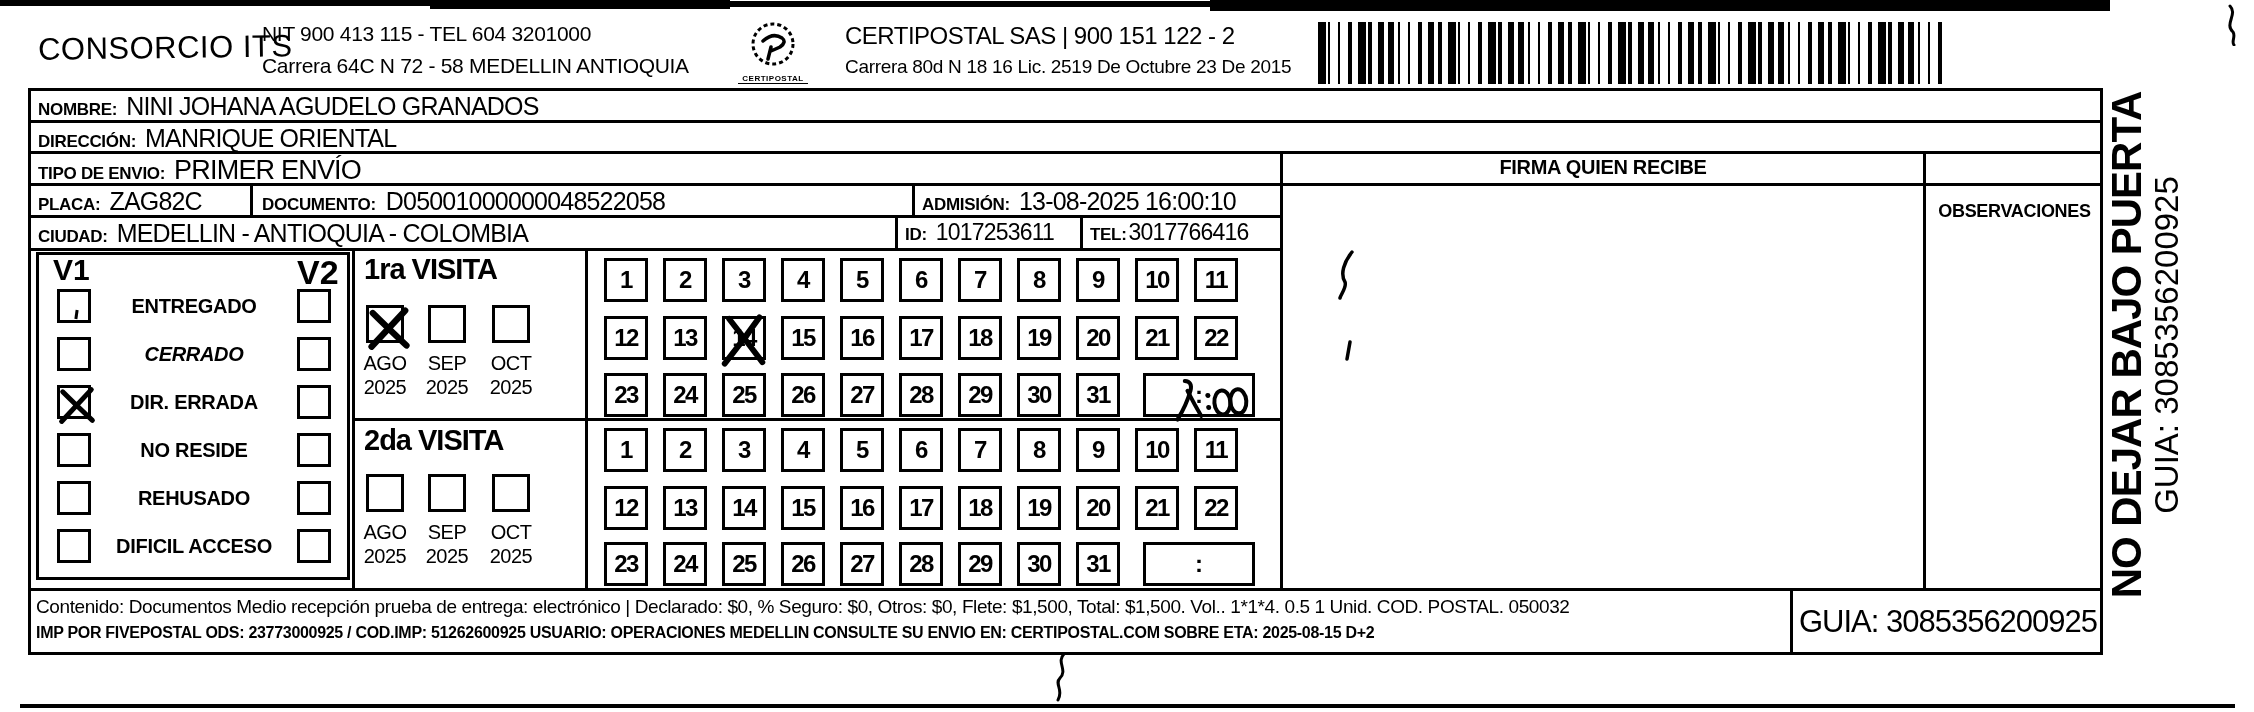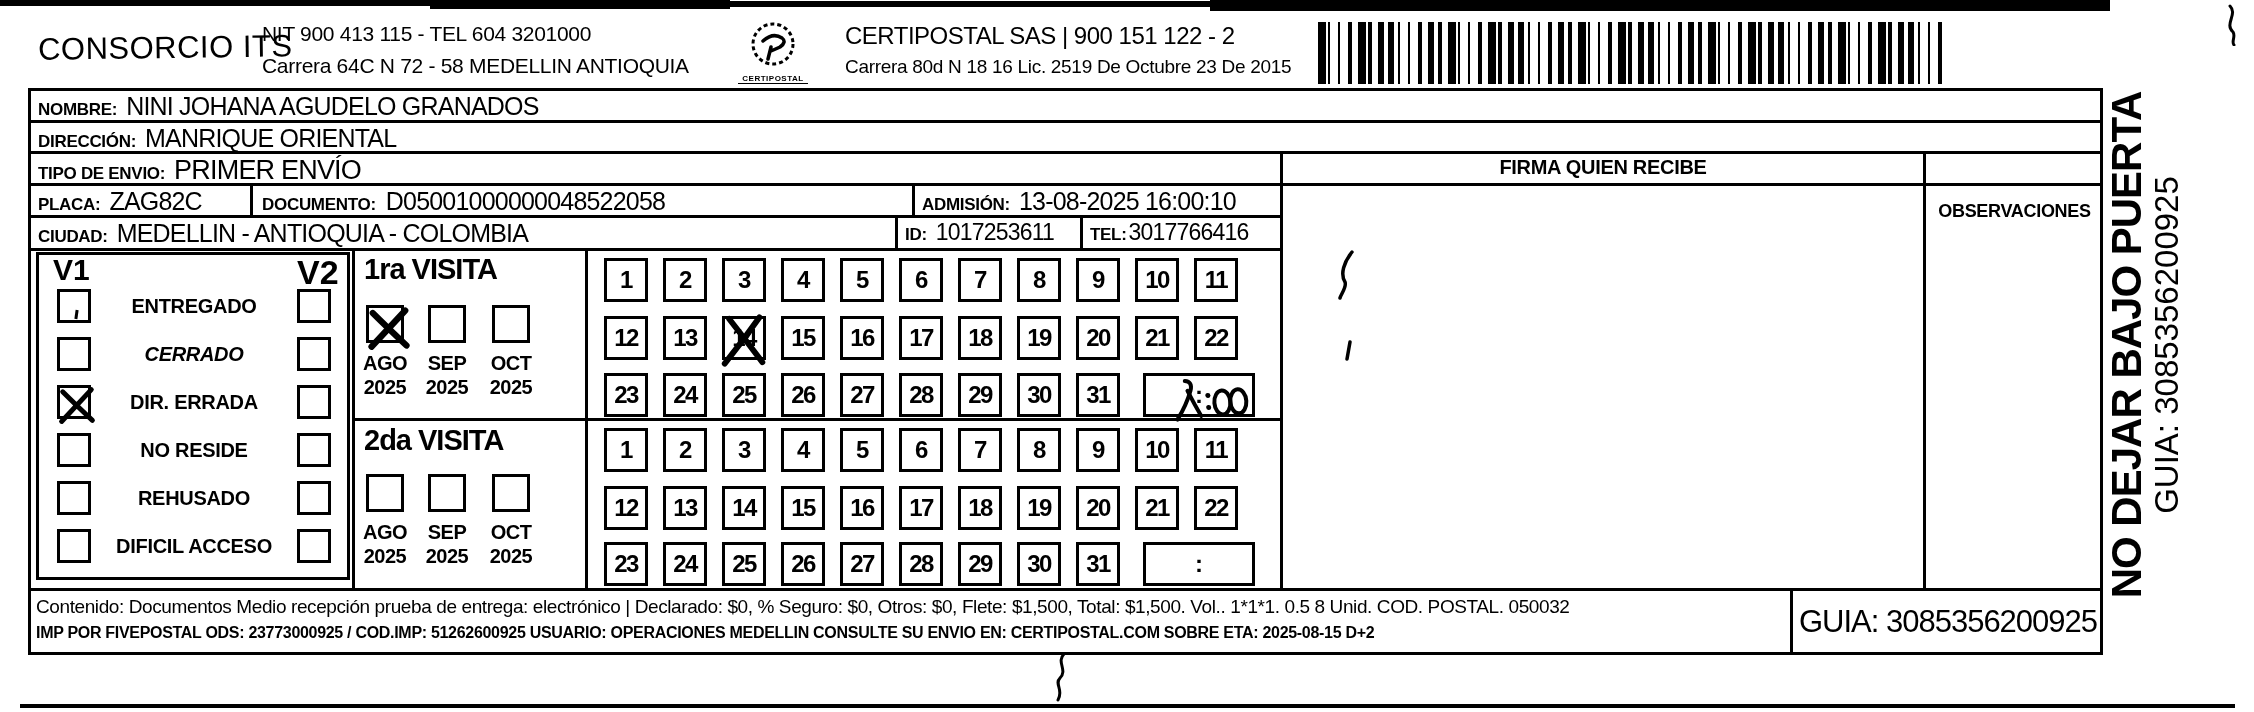--- a/index.html
+++ b/index.html
@@ -12,21 +12,21 @@
   .val{font-size:25px;letter-spacing:-0.8px;}
   .hdr-cell{position:absolute;display:flex;align-items:center;justify-content:center;
     font-weight:700;letter-spacing:-0.3px;}
   .cb{position:absolute;width:34px;height:34px;border:3px solid #000;background:#fff;box-sizing:border-box;}
   .daycell{position:absolute;width:44px;height:44px;border:3px solid #000;box-sizing:border-box;
     display:flex;align-items:center;justify-content:center;font-weight:700;font-size:24px;letter-spacing:-1.5px;}
   .timebox{position:absolute;height:44px;border:3px solid #000;box-sizing:border-box;
     display:flex;align-items:center;justify-content:center;font-weight:700;font-size:24px;}
   .xmark{position:absolute;pointer-events:none;}
   .visit-title{position:absolute;font-weight:700;font-size:29px;letter-spacing:-1px;}
-  .month-lbl{position:absolute;font-weight:700;font-size:20px;letter-spacing:-0.5px;width:64px;text-align:center;}
+  .month-lbl{position:absolute;font-weight:400;font-size:20px;letter-spacing:-0.5px;width:64px;text-align:center;}
   .panel-lbl{font-weight:700;font-size:20px;letter-spacing:-0.3px;}
   .barcode{position:absolute;display:flex;align-items:stretch;}
   .bar{height:100%;background:#000;flex:none;}
   .speck{position:absolute;width:3px;height:9px;background:#000;transform:rotate(8deg);}
   .footer-l1{position:absolute;font-size:19px;letter-spacing:-0.4px;white-space:nowrap;}
   .footer-l2{position:absolute;font-size:16px;font-weight:700;letter-spacing:-0.3px;white-space:nowrap;}
   .side-note{position:absolute;left:1865px;top:285px;width:600px;height:120px;
     transform:rotate(-90deg);transform-origin:center center;text-align:center;}
   .side-l1{font-size:42px;font-weight:800;letter-spacing:-1px;line-height:1.05;}
   .side-l2{font-size:33px;font-weight:400;letter-spacing:0px;line-height:1.1;}
@@ -554,21 +554,21 @@
                  <span>31</span>
 
                </div>
         <div class="timebox" style="left:1143px;top:542px;width:112px;">
              <span>:</span>
 
            </div>
       </div>
     </div>
 
-  <div class="footer-l1" style="left:36px;top:596px;">Contenido: Documentos Medio recepción prueba de entrega: electrónico | Declarado: $0, % Seguro: $0, Otros: $0, Flete: $1,500, Total: $1,500. Vol.. 1*1*1. 0.5  8 Unid. COD. POSTAL. 050032</div>
+  <div class="footer-l1" style="left:36px;top:596px;">Contenido: Documentos Medio recepción prueba de entrega: electrónico | Declarado: $0, % Seguro: $0, Otros: $0, Flete: $1,500, Total: $1,500. Vol.. 1*1*4. 0.5  1 Unid. COD. POSTAL. 050032</div>
   <div class="footer-l2" style="left:36px;top:624px;">IMP POR FIVEPOSTAL ODS: 23773000925 / COD.IMP: 51262600925 USUARIO: OPERACIONES MEDELLIN CONSULTE SU ENVIO EN: CERTIPOSTAL.COM SOBRE ETA: 2025-08-15 D+2</div>
   <div class="hdr-cell" style="left:1793px;top:591px;width:310px;height:61px;font-size:31px;font-weight:400;letter-spacing:-1px;">GUIA: 3085356200925</div>
 
   <div class="side-note">
     <div class="side-l1">NO DEJAR BAJO PUERTA</div>
     <div class="side-l2">GUIA: 3085356200925</div>
   </div>
 
   <div class="hline" style="left:20px;top:704px;width:2215px;height:4px;"></div>
   <svg class="abs" style="left:1052px;top:652px;" width="20" height="50" viewBox="0 0 20 50">

